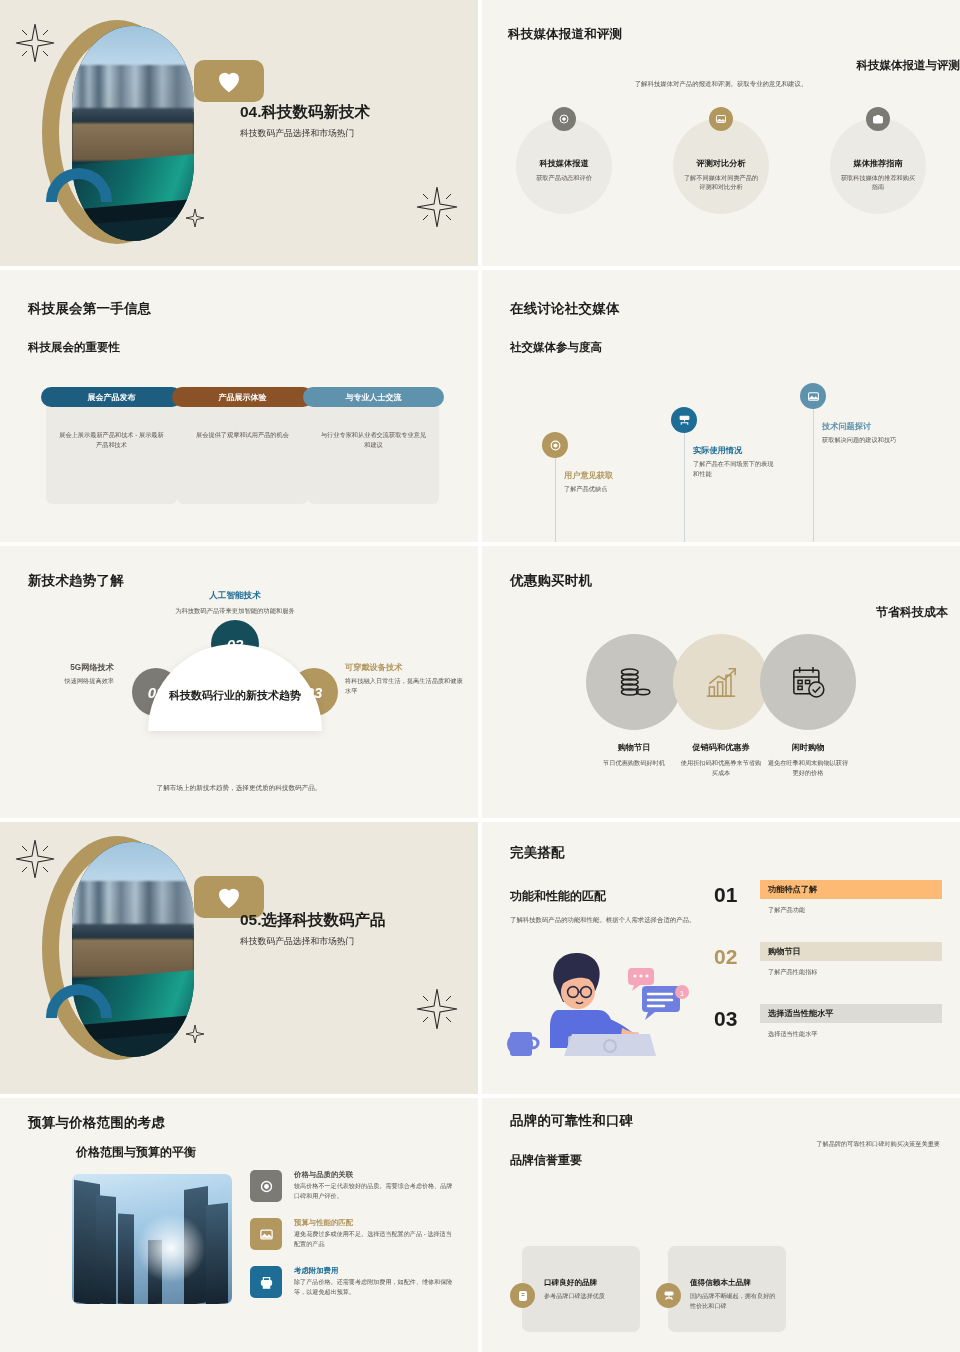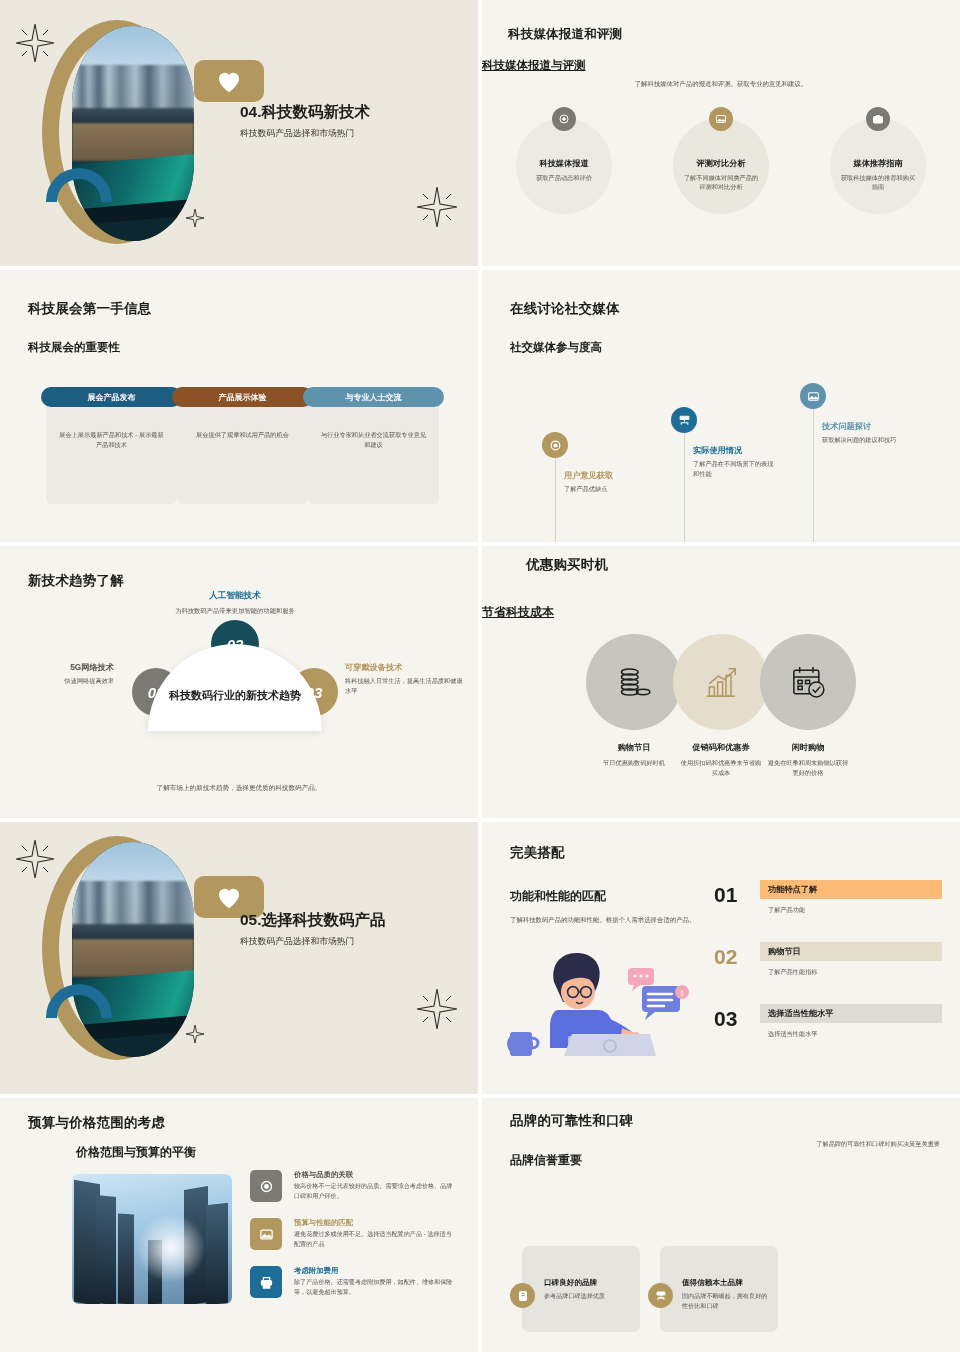--- a/index.html
+++ b/index.html
@@ -91,21 +91,21 @@
     display: flex; align-items: center; justify-content: center;
   }
   .heart-badge svg { width: 30px; height: 30px; }
   .sparkle { position: absolute; }
   .sparkle svg { display:block; }
   .cover-txt { position: absolute; left: 240px; }
   .cover-h { font-size: 15.5px; font-weight: 700; color: #1d1d1b; }
   .cover-p { font-size: 8.8px; color: #35332e; margin-top: 5px; }
 
   
-  .ctr-h { position:absolute; text-align:left; font-weight:700; color:#1d1d1b;text-decoration:underline; }
+  .ctr-h { position:absolute; text-align:right; font-weight:700; color:#1d1d1b; }
   .circ-group { position:absolute; display:flex; }
   .circ-item { position:relative; width:112px; text-align:center; }
   .big-circ {
     width: 96px; height: 96px; border-radius: 50%;
     background: #eceae4; margin: 0 auto; position: relative;
   }
   .big-circ.tint { background: #eae7df; }
   .icon-bub {
     position:absolute; left:50%; top:-11px; transform:translateX(-50%);
     width: 24px; height: 24px; border-radius: 50%;
@@ -187,21 +187,21 @@
   .bg-photo .tower { position:absolute; background:linear-gradient(180deg,#3f5d74,#16242f); }
   .bg-rows { position:absolute; left:250px; top:72px; width:215px; }
   .bg-row { position:relative; height:48px; }
   .bg-ico { position:absolute; left:0; top:0; width:32px; height:32px; border-radius:5px; display:flex; align-items:center; justify-content:center; }
   .bg-ico svg { width:15px; height:15px; }
   .bg-h { position:absolute; left:44px; top:0; font-size:7.4px; font-weight:700; }
   .bg-p { position:absolute; left:44px; top:11px; width:160px; font-size:6.1px; color:#56534d; line-height:1.6; }
 
   
   .br-note { position:absolute; right:20px; top:42px; font-size:6.2px; color:#56534d; }
-  .br-row { position:absolute; left:40px; top:148px; display:flex; gap:20px; }
+  .br-row { position:absolute; left:40px; top:148px; display:flex; gap:28px; }
   .br-card { width:118px; height:86px; background:#e6e4df; border-radius:7px; position:relative; }
   .br-card.tint { background:#e8e2d4; }
   .br-ico {
     position:absolute; left:-12px; top:37px; width:25px; height:25px; border-radius:50%;
     display:flex; align-items:center; justify-content:center;
   }
   .br-ico svg { width:12px; height:12px; }
   .br-h { position:absolute; left:22px; top:32px; font-size:7.6px; font-weight:700; color:#1d1d1b; }
   .br-p { position:absolute; left:22px; right:8px; top:45px; font-size:6.1px; color:#56534d; line-height:1.6; }
 </style>
@@ -387,21 +387,21 @@
       <div class="num-bub" style="left:32px;top:78px;background:#7c7a75;">01</div>
       <div class="num-bub" style="left:190px;top:78px;background:#b2975f;">03</div>
       <div class="arc-dome"></div>
       <div class="arc-center-txt">科技数码行业的新技术趋势</div>
     </div>
 
     <div class="arc-foot" style="top:238px;">了解市场上的新技术趋势，选择更优质的科技数码产品。</div>
   </div>
 
   <div class="slide">
-    <div class="s-title" style="left:28px;top:10px;font-size:13.5px;margin-left:16px;">优惠购买时机</div>
+    <div class="s-title" style="left:28px;top:26px;font-size:13.5px;">优惠购买时机</div>
     <div class="ctr-h" style="left:0;right:12px;top:58px;font-size:12px;">节省科技成本</div>
 
     <div class="sv-row" style="left:104px;top:88px;">
       <div class="sv-circ" style="background:#c7c5bf;">
         <svg width="40" height="40" viewBox="0 0 48 48" fill="none" stroke="#1d1d1b" stroke-width="1.8">
           <ellipse cx="19" cy="12" rx="10" ry="3.6"></ellipse>
             <ellipse cx="19" cy="18" rx="10" ry="3.6"></ellipse>
           <ellipse cx="19" cy="24" rx="10" ry="3.6"></ellipse>
             <ellipse cx="19" cy="30" rx="10" ry="3.6"></ellipse>
           <ellipse cx="19" cy="36" rx="10" ry="3.6"></ellipse>

